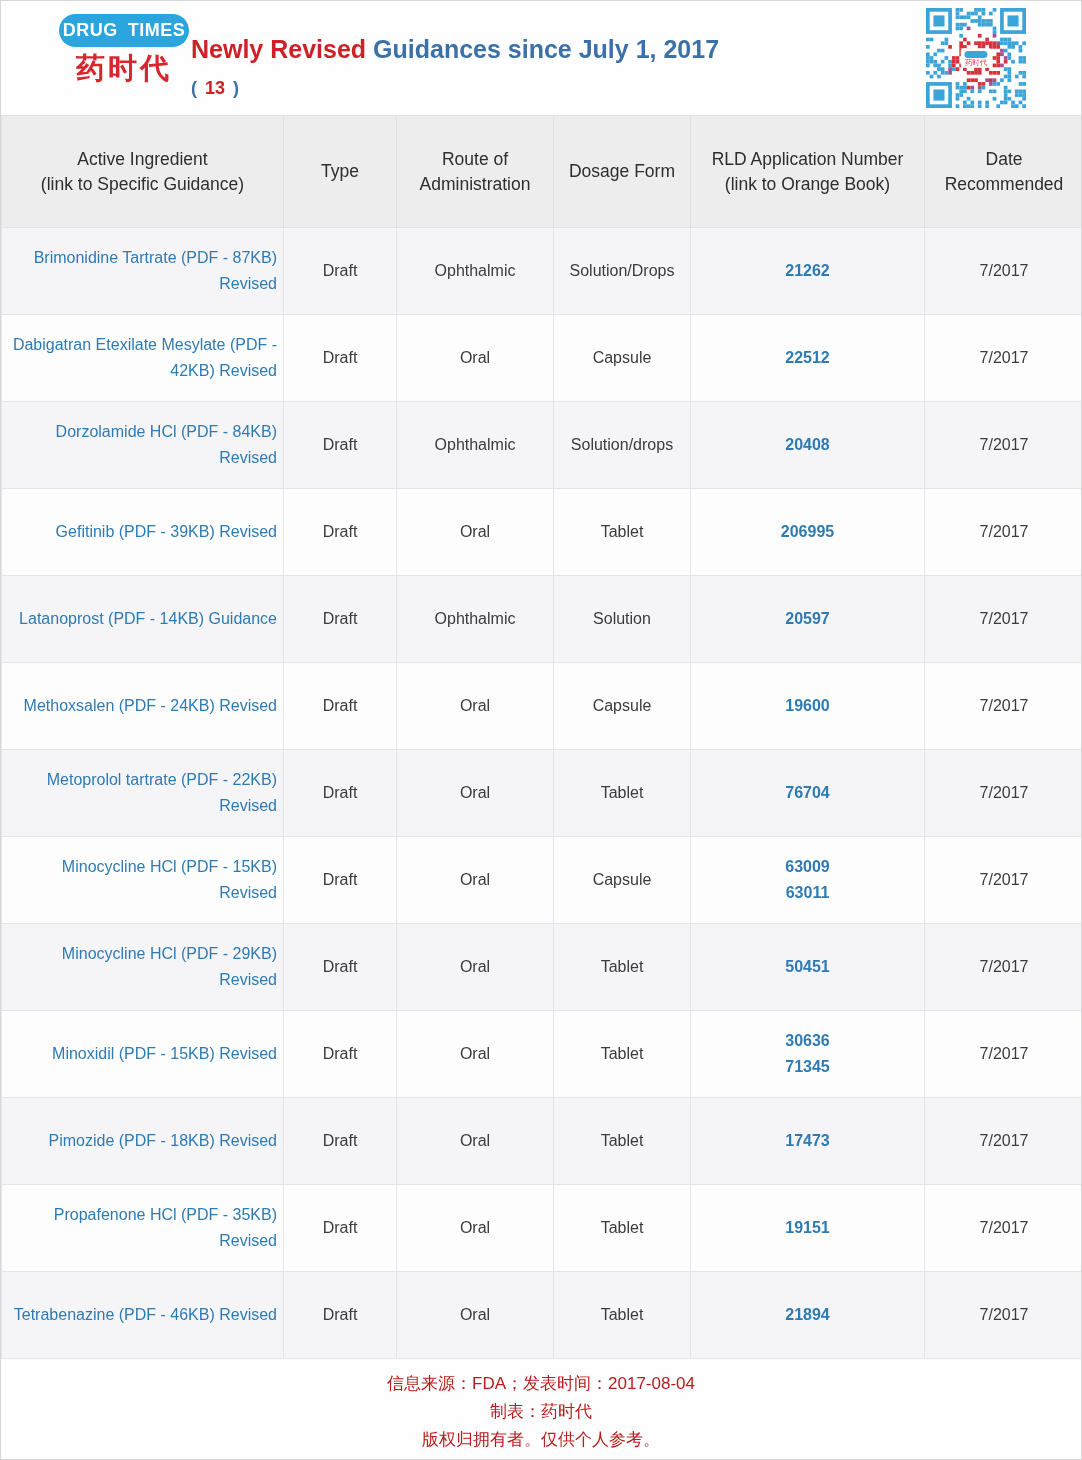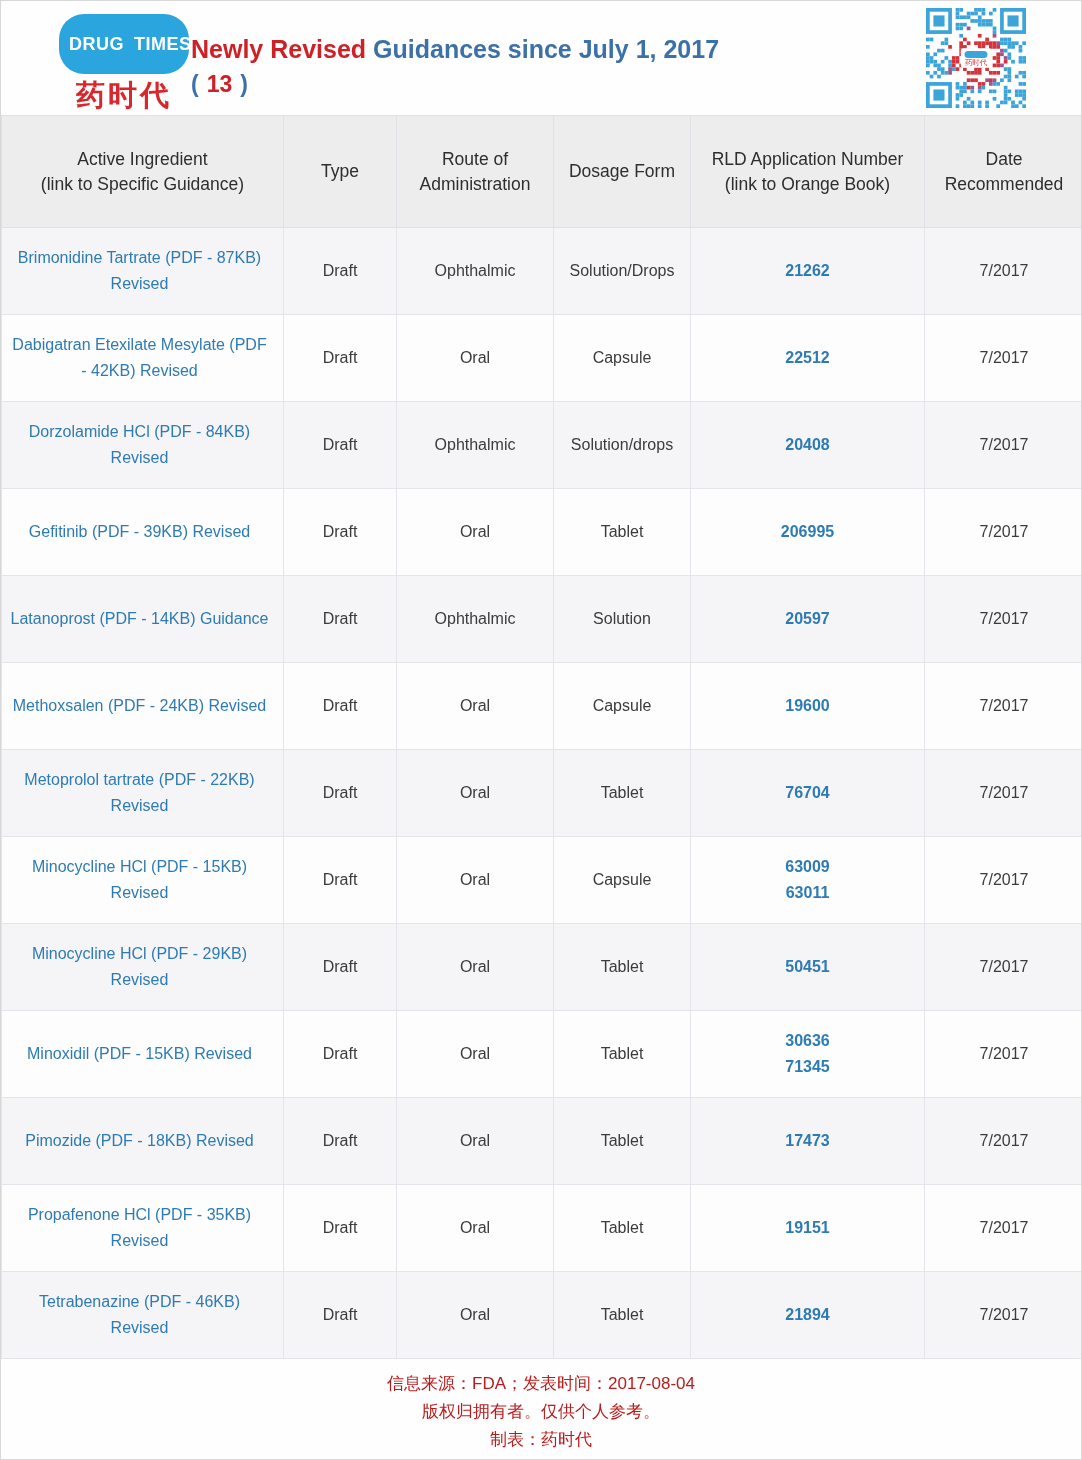--- a/index.html
+++ b/index.html
@@ -9,51 +9,51 @@
     background:#fefefe;
     border:1px solid #d8d8d8;
     font-family:"Liberation Sans", sans-serif;
     position:relative; overflow:hidden;
   }
 
   
   .banner { height:114px; position:relative; background:#fefefe; }
   .logo { position:absolute; left:58px; top:13px; width:130px; text-align:center; }
   .capsule {
-    display:flex; align-items:center; 
-    background:#2aa5de; border-radius:25px; height:60px; padding:0 10px;
+    display:flex; align-items:center; justify-content:center;
+    background:#2aa5de; border-radius:25px; height:33px; padding:0 10px;
   }
   .capsule .seg { color:#ffffff; font-weight:700; font-size:18px; letter-spacing:.5px; }
   .capsule .divider { width:3px; height:28px; background:#ffffff; margin:0 5px; border-radius:1px; }
   .logo-cn { color:#d7272d; font-weight:700; font-size:29px; letter-spacing:3px; margin-top:2px; }
 
   .title { position:absolute; left:190px; right:190px; top:34px; font-weight:700; }
   .title-line1 { font-size:25px; }
-  .title-line2 { font-size:23px; margin-top:7px; }
+  .title-line2 { font-size:18px; margin-top:14px; }
   .t-red { color:#ce2127; }
   .t-blue { color:#3c70a8; }
   .title-line2 .t-red { margin:0 8px; }
 
   .qr { position:absolute; right:55px; top:7px; width:100px; height:100px; }
 
   
   table { border-collapse:collapse; table-layout:fixed; width:1082px; background:#fdfdfd; }
   th {
     background:#ededee; font-weight:400; font-size:17.5px; color:#2e2e2e;
     height:112px; text-align:center; vertical-align:middle;
     white-space:pre-line; line-height:25px;
     border:1px solid #e2dfe6;
   }
   td {
     border:1px solid #e6e3ea; font-size:16px; color:#3b3b3b;
     height:87px; text-align:center; vertical-align:middle;
   }
   tr.odd  td { background:#f5f4f7; }
   tr.even td { background:#fdfdfd; }
-  td.ing { text-align:center; padding:0 14px 0 8px; line-height:26px; }
+  td.ing { text-align:right; padding:0 6px 0 8px; line-height:26px; }
   .link { color:#2e7bb4; cursor:pointer; }
   .rld-line { line-height:26px;font-weight:bold; }
 
   
   .footer { text-align:center; padding-top:11px; color:#b91c1c; font-size:17px; line-height:28px; }
 </style>
 </head>
 <body>
 
 <div id="page">
@@ -483,17 +483,17 @@
           <td>
             <div class="rld-line"><span class="link">21894</span></div>
           </td>
           <td>7/2017</td>
         </tr>
       </tbody>
   </table>
 
   <div class="footer">
     <div>信息来源：FDA；发表时间：2017-08-04</div>
+    <div>制表：药时代</div>
     <div>版权归拥有者。仅供个人参考。</div>
-    <div>制表：药时代</div>
   </div>
 
 </div>
 
 </body></html>

